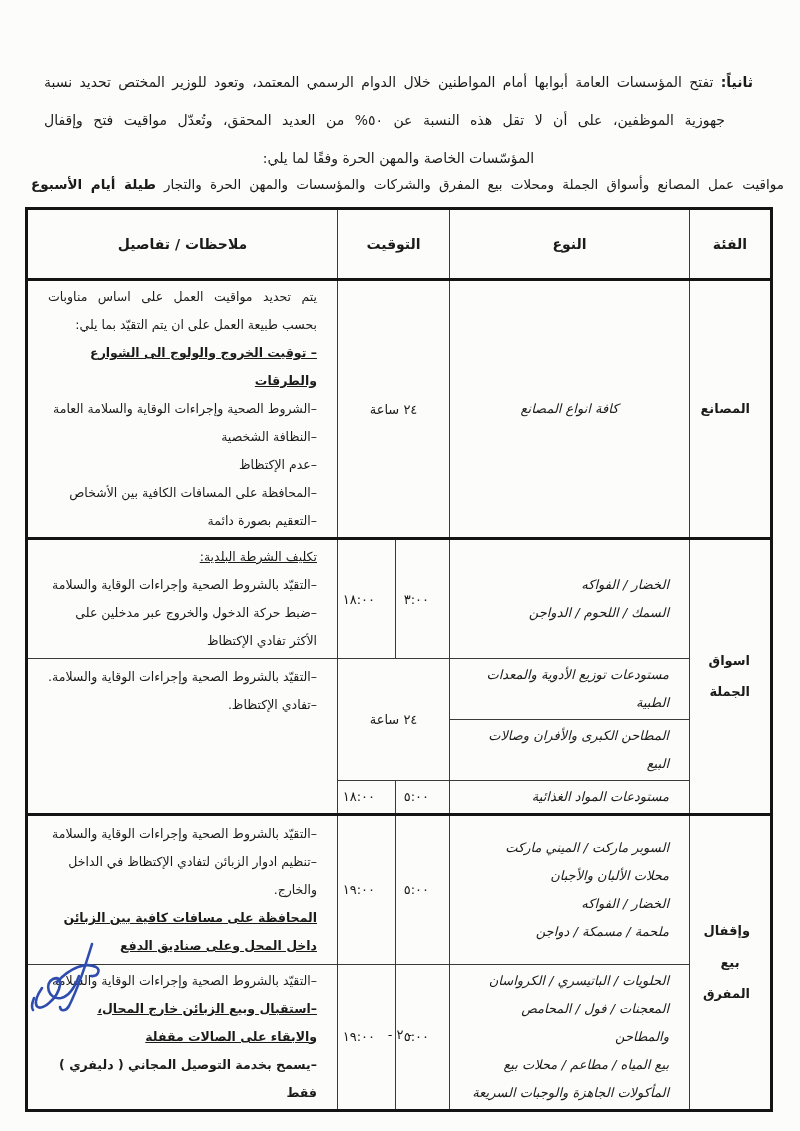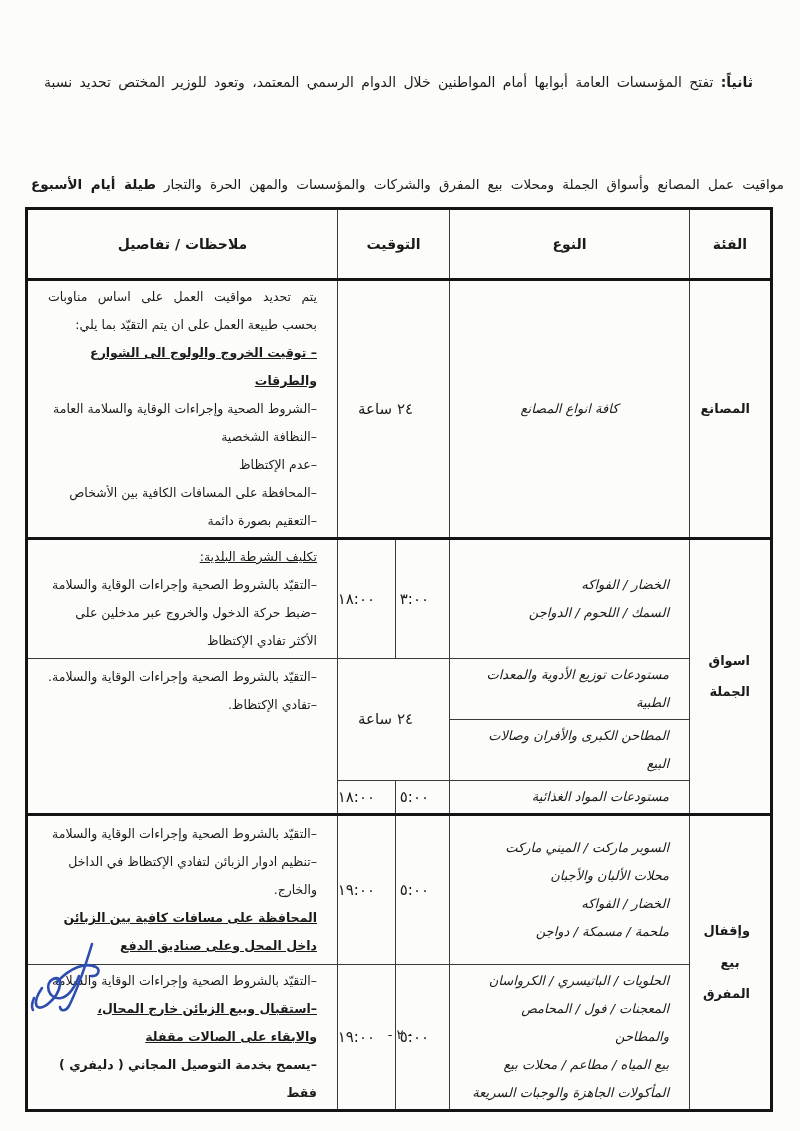--- a/index.html
+++ b/index.html
@@ -29,41 +29,43 @@
   tr.hrow th{font-size:14px;font-weight:bold;text-align:center;height:30px;padding:19px;}
   tr.major>td{border-top:3px solid #141414;}
   table.sched tr:last-child>td{border-bottom:3px solid #141414;}
 
   tr.r-f{height:232px;} tr.r-wa{height:120px;} tr.r-wb{height:30px;}
   tr.r-wc{height:28px;} tr.r-wd{height:30px;} tr.r-ra{height:150px;} tr.r-rb{height:118px;}
 
   td.cat{font-weight:bold;text-align:center;font-size:13px;line-height:2.4;}
   td.type{text-align:right;font-size:13px;line-height:2.15;padding-right:10px;font-style:italic;}
   td.type.tc{text-align:center;}
-  td.time{text-align:left;font-size:15px;white-space:nowrap;padding:2px 2px;}
+  td.time{text-align:center;font-size:13px;white-space:nowrap;padding:2px 2px;}
   td.notes{vertical-align:top;padding:3px 7px 3px 5px;font-size:12.5px;}
   td.notes>div,td.notes>p{line-height:28px;margin:0;}
   td.notes .just{text-align:justify;}
   td.notes.top{vertical-align:top;padding-top:4px;}
   .ul{text-decoration:underline;}
   .bu{font-weight:bold;text-decoration:underline;}
   .bo{font-weight:bold;}
 
   
   .sig{position:absolute;left:26px;top:938px;width:104px;height:82px;}
   .pagenum{position:absolute;top:1027px;left:0;right:0;text-align:center;
            font-size:13px;letter-spacing:1px;}
 </style>
 </head>
 <body>
 
 <div class="page">
 
   <div class="intro">
     <div class="iline j"><b>ثانياً:</b><span> تفتح المؤسسات العامة أبوابها أمام المواطنين خلال الدوام الرسمي المعتمد، وتعود للوزير المختص تحديد نسبة</span></div>
+    <div class="iline j indent">جهوزية الموظفين، على أن لا تقل هذه النسبة عن ٥٠% من العديد المحقق، وتُعدّل مواقيت فتح وإقفال</div>
+    <div class="iline cline">المؤسّسات الخاصة والمهن الحرة وفقًا لما يلي:</div>
   </div>
 
   <div class="subtitle"><span>مواقيت عمل المصانع وأسواق الجملة ومحلات بيع المفرق والشركات والمؤسسات والمهن الحرة والتجار </span><b>طيلة أيام الأسبوع</b></div>
 
   <table class="sched" dir="rtl">
     <colgroup>
       <col style="width:82px">
         <col style="width:240px">
         <col style="width:54px">
         <col style="width:58px">

